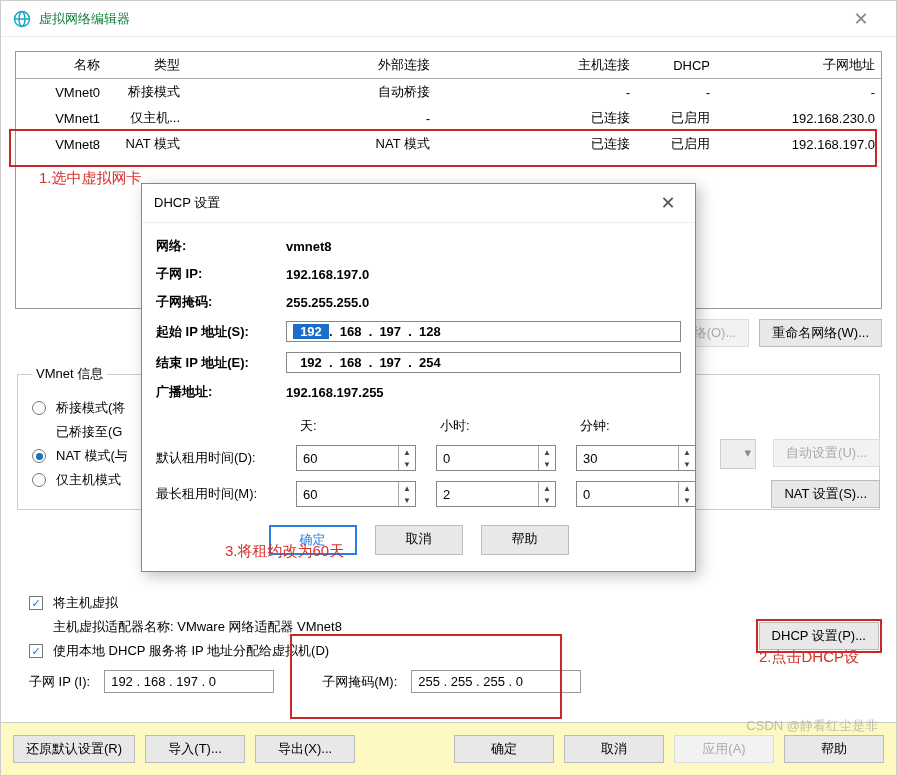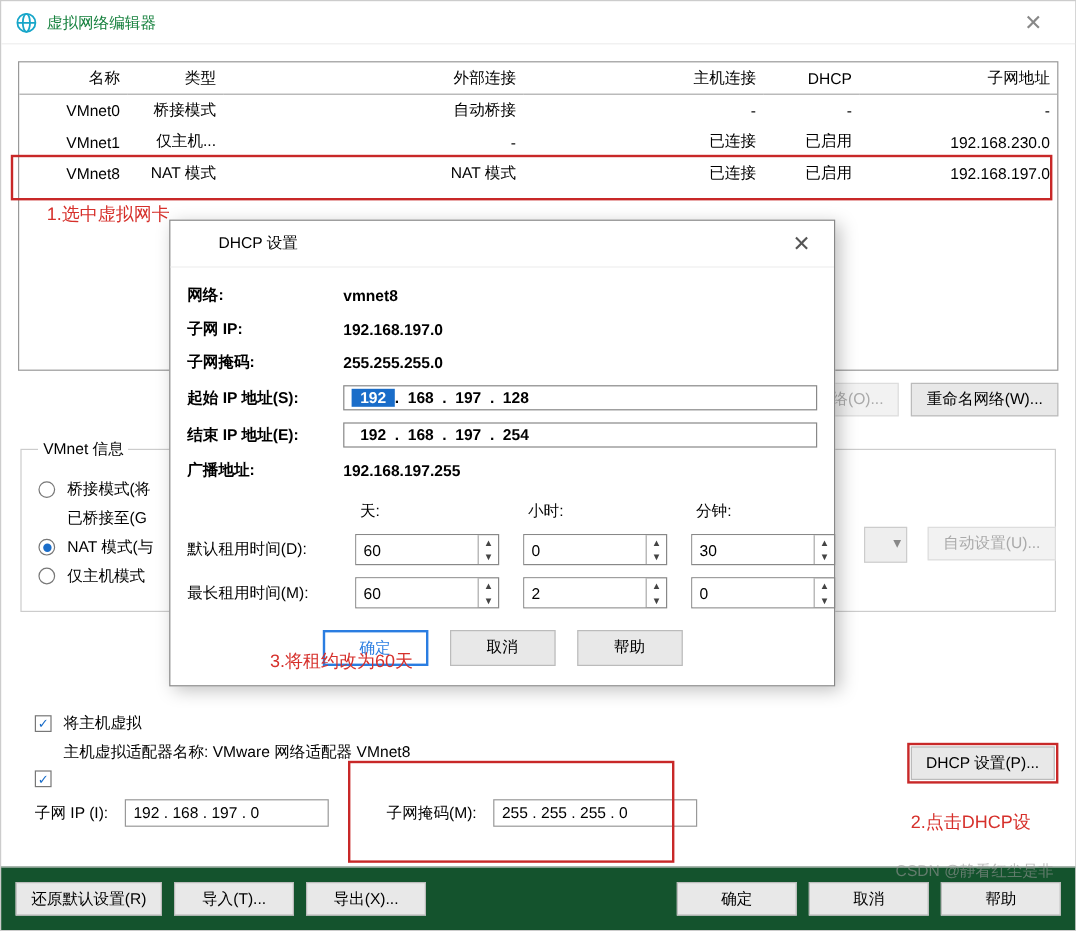--- a/index.html
+++ b/index.html
@@ -16,45 +16,45 @@
 .thead-row { border-bottom: 1px solid #aaa; }
 .col-name { width: 90px; }
 .col-type { width: 80px; margin-top: 29px; }
 .col-ext { width: 250px; }
 .col-host { width: 200px; }
 .col-dhcp { width: 80px; }
 .col-subnet { }
 .row-sel-box { position: absolute; border: 2px solid #c82828; left: 8px; top: 128px; width: 868px; height: 38px; pointer-events: none; }
 .anno { position: absolute; color: #d6302b; font-size: 15px; }
 .anno1 { left: 38px; top: 168px; }
-.anno2 { left: 758px; top: 675px; }
+.anno2 { left: 758px; top: 647px; }
 .anno3 { left: 224px; top: 541px; }
 .btnrow { display: flex; justify-content: flex-end; gap: 10px; margin-top: 10px; }
 .btn { background: #e8e8e8; border: 1px solid #bbb; padding: 4px 12px; min-width: 100px; text-align: center; cursor: pointer; }
 .btn.disabled { color: #aaa; border-color: #ddd; background: #f2f2f2; }
 fieldset { border: 1px solid #ccc; margin-top: 18px; padding: 10px 14px 14px 14px; }
 legend { padding: 0 4px; }
 .row { display: flex; align-items: center; gap: 6px; margin: 6px 0; }
 .radio, .check { width: 14px; height: 14px; border: 1px solid #777; border-radius: 50%; display: inline-flex; align-items: center; justify-content: center; margin-right: 4px; }
 .radio.selected::after { content: ""; width: 7px; height: 7px; border-radius: 50%; background: #1a6dc9; }
 .check { border-radius: 0; }
 .check.selected::after { content: "✓"; color: #1a6dc9; font-size: 11px; }
 .ipbox { border: 1px solid #999; padding: 3px 6px; min-width: 170px; display: inline-block; text-align: left; }
 .dhcp-btn-box { position: absolute; right: 14px; top: 618px; border: 2px solid #c82828; padding: 1px; }
 .nat-btn { position: absolute; right: 16px; top: 479px; }
 .auto-btn { position: absolute; right: 16px; top: 438px; }
 .combo-placeholder { position: absolute; right: 140px; top: 438px; width: 36px; height: 30px; border: 1px solid #ccc; background: #eee; }
 .combo-placeholder::after { content: "▾"; position: absolute; right: 4px; top: 5px; color: #888; }
-.bottom-bar { position: absolute; left: 0; right: 0; bottom: 0; border-top: 1px solid #ccc; padding: 12px; display: flex; gap: 10px; align-items: center; background: #14532d; }
+.bottom-bar { position: absolute; left: 0; right: 0; bottom: 0; border-top: 1px solid #ccc; padding: 12px; display: flex; gap: 10px; align-items: center; background: #fef9c3; }
 .bottom-bar .spacer { flex: 1; }
 .watermark { position: absolute; right: 18px; bottom: 40px; color: rgba(150,150,150,.6); font-size: 13px; pointer-events: none; }
 
 .modal { position: absolute; left: 140px; top: 182px; width: 555px; background: #fff; border: 1px solid #888; box-shadow: 4px 4px 14px rgba(0,0,0,.25); }
 .modal .mtitle { display: flex; align-items: center; padding: 8px 12px; border-bottom: 1px solid #eee; }
-.modal .mtitle span { flex: 1; margin-left: 28px; }
+.modal .mtitle span { flex: 1; }
 .modal .mclose { font-size: 18px; color: #555; cursor: pointer; width: 30px; text-align: center; }
 .modal .mbody { padding: 14px 14px 16px 14px; }
 .mgrid { display: grid; grid-template-columns: 130px 1fr; row-gap: 10px; align-items: center; font-weight: bold; }
 .ip-edit { border: 1px solid #888; display: inline-flex; align-items: center; padding: 2px 6px; }
 .ip-edit .seg { width: 36px; text-align: center; }
 .ip-edit .sel { background: #1a6dc9; color: #fff; }
 .lease-grid { display: grid; grid-template-columns: 130px 130px 130px 130px; row-gap: 10px; column-gap: 10px; align-items: center; margin-top: 16px; }
 .lease-grid .hdr { padding-left: 4px; }
 .spinner { border: 1px solid #888; display: flex; align-items: stretch; width: 120px; height: 26px; }
 .spinner input { border: none; width: 100%; padding: 0 6px; font-size: 13px; }
@@ -149,43 +149,46 @@
   <div class="below-block">
     <div class="row">
       <span class="check selected"></span>
       <span>将主机虚拟</span>
     </div>
     <div class="row" style="margin-left:24px;">
       <span>主机虚拟适配器名称: VMware 网络适配器 VMnet8</span>
     </div>
     <div class="row">
       <span class="check selected"></span>
+      <span>使用本地 DHCP 服务将 IP 地址分配给虚拟机(D)</span>
     </div>
     <div class="info-row">
       <span>子网 IP (I):</span>
       <span class="ipbox">192 . 168 . 197 .   0</span>
       <span style="width:20px"></span>
       <span>子网掩码(M):</span>
       <span class="ipbox">255 . 255 . 255 .   0</span>
     </div>
   </div>
 
   <div class="combo-placeholder"></div>
   <div class="btn disabled auto-btn">自动设置(U)...</div>
+  <div class="btn nat-btn">NAT 设置(S)...</div>
   <div class="dhcp-btn-box">
     <div class="btn" style="min-width:116px;">DHCP 设置(P)...</div>
   </div>
 
   <div class="bottom-bar">
     <div class="btn">还原默认设置(R)</div>
     <div class="btn">导入(T)...</div>
     <div class="btn">导出(X)...</div>
     <div class="spacer"></div>
     <div class="btn">确定</div>
     <div class="btn">取消</div>
+    <div class="btn disabled">应用(A)</div>
     <div class="btn">帮助</div>
   </div>
 
   <div class="row-sel-box"></div>
   <div class="anno anno1">1.选中虚拟网卡</div>
   <div class="anno anno2">2.点击DHCP设</div>
   <div class="watermark">CSDN @静看红尘是非</div>
 
   <div class="modal">
     <div class="mtitle">

